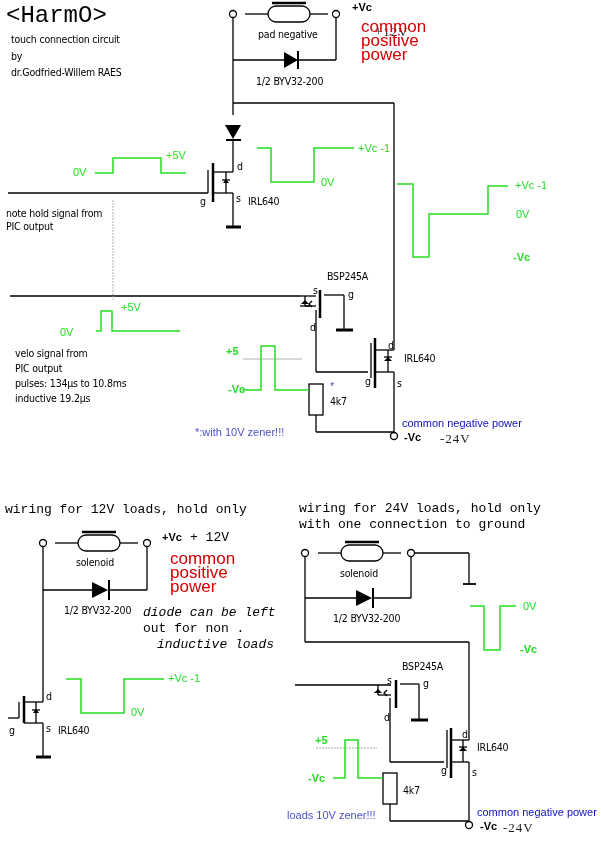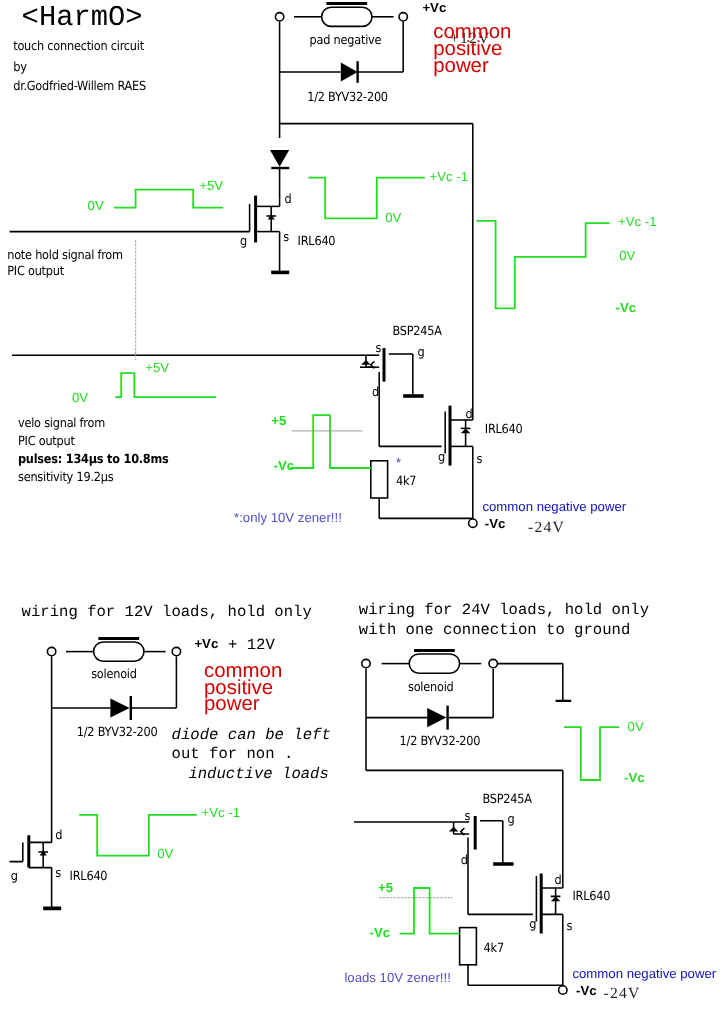--- a/index.html
+++ b/index.html
@@ -168,21 +168,21 @@
     <polyline points="257,148 271,148 271,182 314,182 314,148 354,148"></polyline>
     <polyline points="397,184 413,184 413,257 429,257 429,214 488,214 488,186 508,186"></polyline>
     <polyline points="96,331 101,331 101,311 112,311 112,331 180,331"></polyline>
     <polyline points="242,390 261,390 261,346 275,346 275,390 309,390"></polyline>
     <polyline points="66,679 81,679 81,713 124,713 124,679 164,679"></polyline>
     <polyline points="470,606 484,606 484,650 500,650 500,606 516,606"></polyline>
     <polyline points="333,778 345,778 345,740 358,740 358,778 383,778"></polyline>
   </g>
 </svg>
 
-<div class="t title" style="left:6px;top:4px;margin-left:12px;">&lt;HarmO&gt;</div>
+<div class="t title" style="left:6px;top:4px;">&lt;HarmO&gt;</div>
 <div class="t sm" style="left:11px;top:34px;">touch connection circuit</div>
 <div class="t sm" style="left:11px;top:51px;">by</div>
 <div class="t sm" style="left:11px;top:67px;">dr.Godfried-Willem RAES</div>
 
 <div class="t sm" style="left:258px;top:29px;">pad negative</div>
 <div class="t sm" style="left:256px;top:76px;">1/2 BYV32-200</div>
 <div class="t vcb" style="left:352px;top:2px;">+Vc</div>
 <div class="t volt" style="left:375px;top:1px;margin-top:24px;">+12V</div>
 <div class="t red" style="left:361px;top:20px;">common</div>
 <div class="t red" style="left:361px;top:34px;">positive</div>
@@ -205,37 +205,37 @@
 
 <div class="t sm" style="left:327px;top:271px;">BSP245A</div>
 <div class="t sm" style="left:313px;top:285px;">s</div>
 <div class="t sm" style="left:348px;top:289px;">g</div>
 <div class="t sm" style="left:310px;top:322px;">d</div>
 
 <div class="t grn" style="left:121px;top:302px;">+5V</div>
 <div class="t grn" style="left:60px;top:327px;">0V</div>
 <div class="t sm" style="left:15px;top:348px;">velo signal from</div>
 <div class="t sm" style="left:15px;top:363px;">PIC output</div>
-<div class="t sm" style="left:15px;top:378px;font-weight:bold;">pulses:  134µs to 10.8ms</div>
-<div class="t sm" style="left:15px;top:393px;">sensitivity 19.2µs</div>
+<div class="t sm" style="left:15px;top:378px;">pulses:  134µs to 10.8ms</div>
+<div class="t sm" style="left:15px;top:393px;">inductive 19.2µs</div>
 
 <div class="t grnb" style="left:226px;top:346px;">+5</div>
 <div class="t grnb" style="left:228px;top:384px;">-Vc</div>
 <div class="t blue2" style="left:330px;top:381px;">*</div>
 <div class="t sm" style="left:330px;top:396px;">4k7</div>
 <div class="t sm" style="left:388px;top:340px;">d</div>
 <div class="t sm" style="left:404px;top:353px;">IRL640</div>
 <div class="t sm" style="left:365px;top:376px;">g</div>
 <div class="t sm" style="left:397px;top:378px;">s</div>
-<div class="t blue2" style="left:195px;top:427px;">*:only 10V zener!!!</div>
+<div class="t blue2" style="left:195px;top:427px;">*:with 10V zener!!!</div>
 <div class="t blue" style="left:402px;top:418px;">common negative power</div>
 <div class="t vcb" style="left:404px;top:432px;">-Vc</div>
 <div class="t volt" style="left:440px;top:432px;">-24V</div>
 
-<div class="t mono" style="left:5px;top:503px;margin-left:13px;">wiring for 12V loads, hold only</div>
+<div class="t mono" style="left:5px;top:503px;">wiring for 12V loads, hold only</div>
 <div class="t sm" style="left:76px;top:557px;">solenoid</div>
 <div class="t sm" style="left:64px;top:605px;">1/2 BYV32-200</div>
 <div class="t vcb" style="left:162px;top:532px;">+Vc</div>
 <div class="t mono" style="left:190px;top:531px;">+ 12V</div>
 <div class="t red" style="left:170px;top:552px;">common</div>
 <div class="t red" style="left:170px;top:566px;">positive</div>
 <div class="t red" style="left:170px;top:580px;">power</div>
 <div class="t mono" style="left:143px;top:606px;font-style:italic;">diode can be left</div>
 <div class="t mono" style="left:143px;top:622px;">out for non .</div>
 <div class="t mono" style="left:157px;top:638px;font-style:italic;">inductive loads</div>

